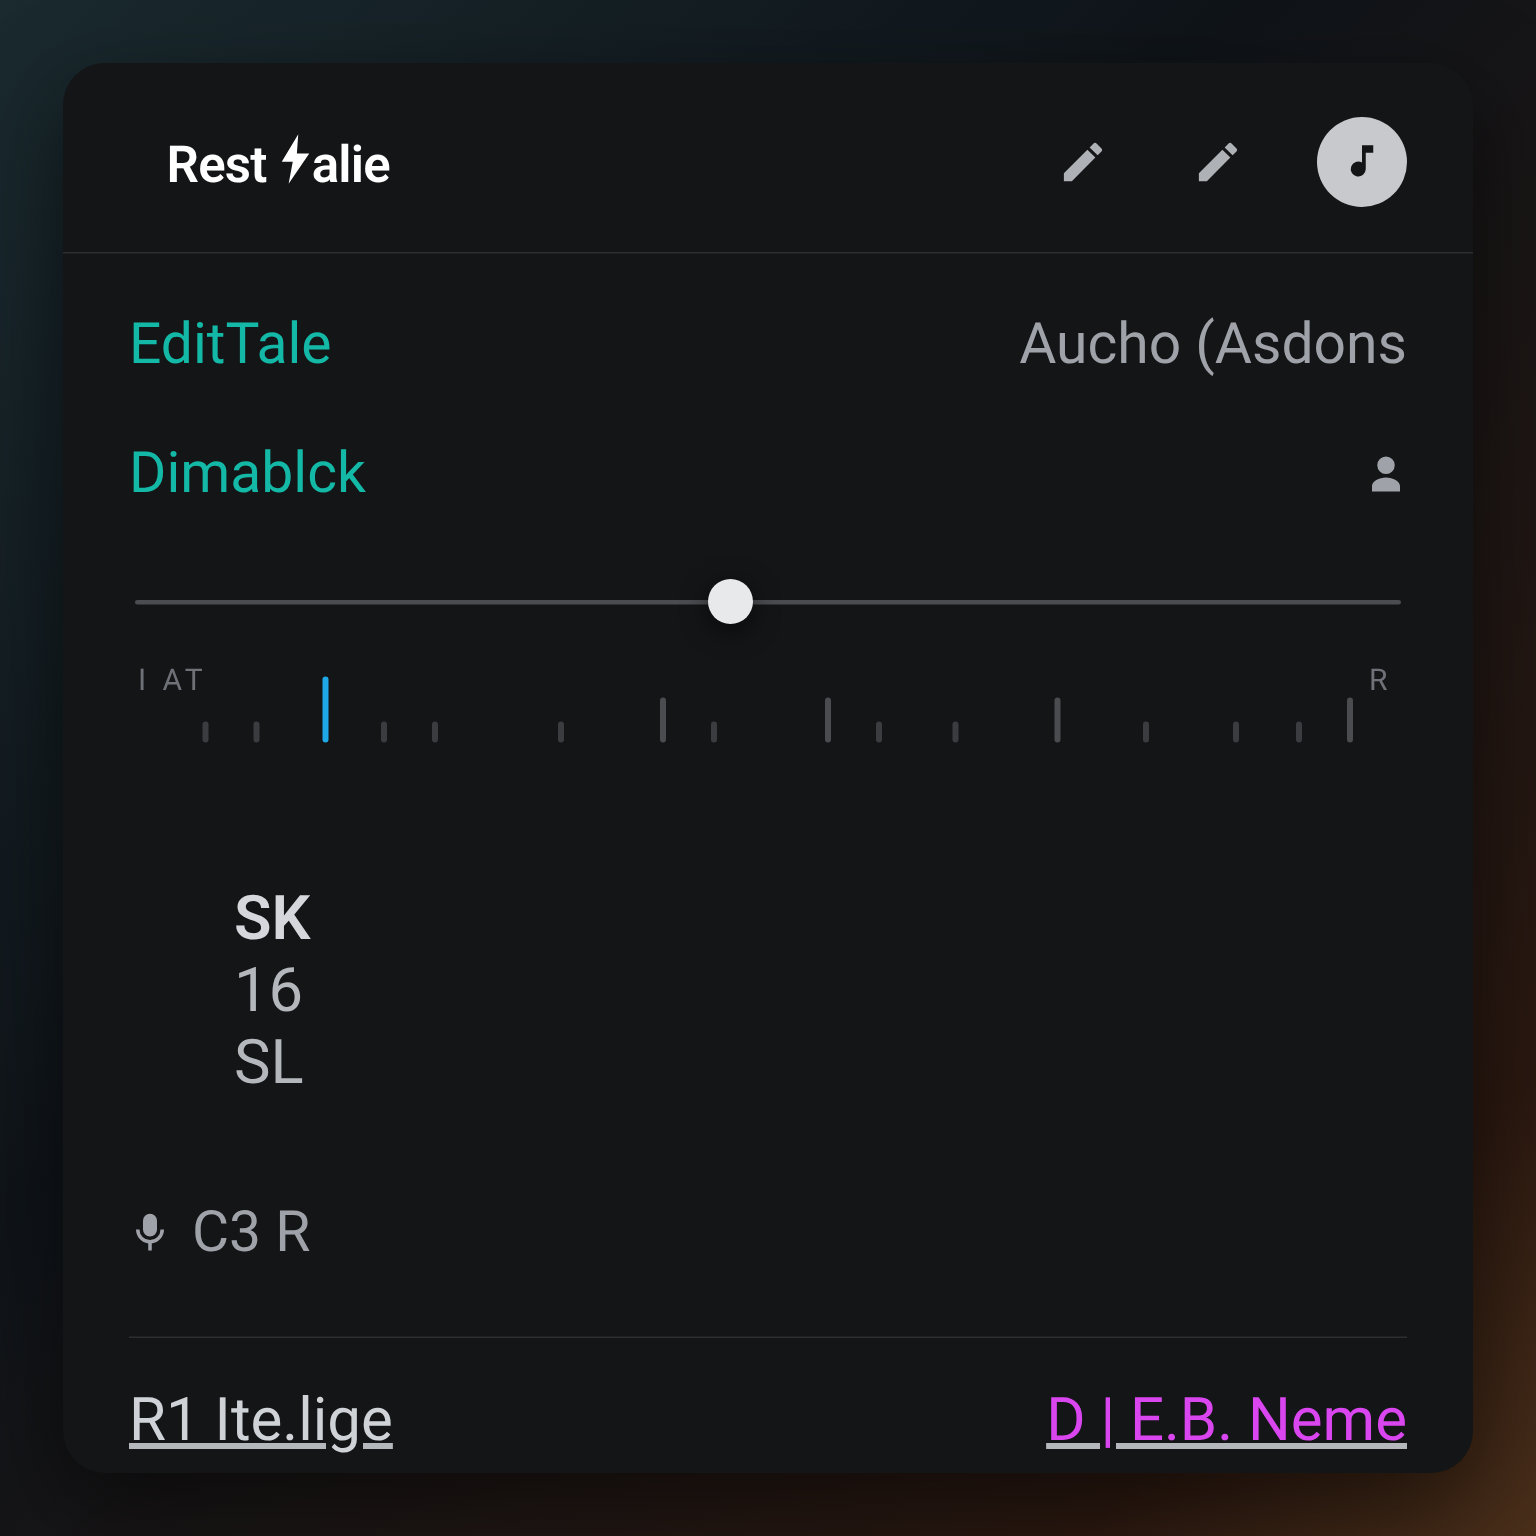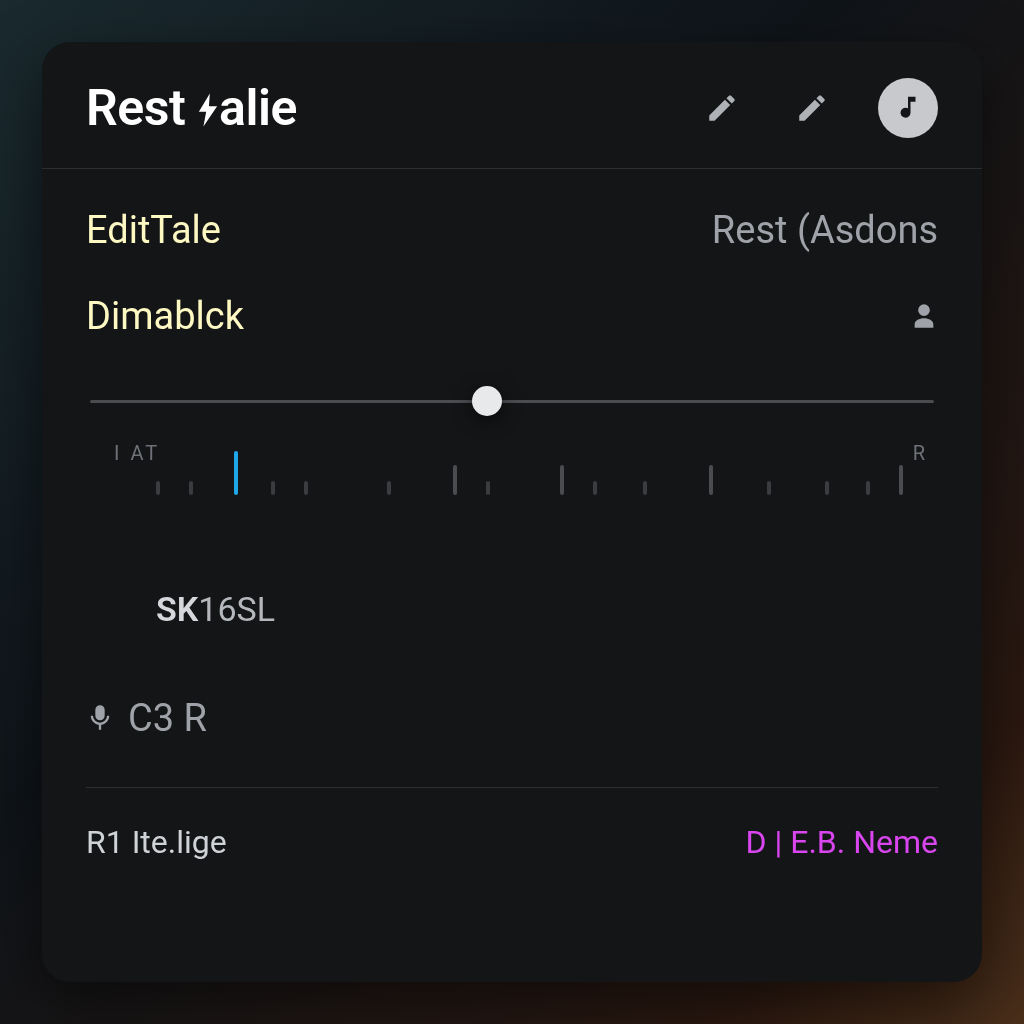--- a/index.html
+++ b/index.html
@@ -23,25 +23,26 @@
   }
 
   
   .header {
     display: flex;
     align-items: center;
     padding: 36px 44px 30px 44px;
     border-bottom: 1px solid #2e2f31;
   }
   .title {
-    font-size: 50px;
+    font-size: 34px;
     font-weight: 600;
     color: #ffffff;
     letter-spacing: -0.5px;
     flex: 1;
+    margin-left: 25px;
   }
   .title .bolt {
     display: inline-block;
     transform: translateY(2px);
   }
   .hdr-icons {
     display: flex;
     align-items: center;
     gap: 42px;
   }
@@ -63,21 +64,21 @@
   
   .rows { padding: 18px 44px 0 44px; display: flex; flex-direction: column; flex: 1; }
   .row {
     display: flex;
     align-items: center;
     justify-content: space-between;
     height: 86px;
     font-size: 38px;
     color: #b4b7bc;
   }
-  .row .label { color: #fef9c3; }
+  .row .label { color: #14b8a6; }
   .row .value { color: #9fa3a9; display: flex; align-items: center; gap: 14px; }
   .value svg { width: 28px; height: 28px; fill: currentColor; }
 
   
   .slider-wrap {
     position: relative;
     height: 40px;
     margin: 22px 4px 12px 4px;
     display: flex;
     align-items: center;
@@ -97,21 +98,21 @@
     border-radius: 50%;
     background: #e8e9eb;
     box-shadow: 0 4px 18px rgba(0,0,0,0.6);
     cursor: grab;
   }
 
   
   .ruler {
     position: relative;
     height: 80px;
-    margin: 14px 4px 0 22px;
+    margin: 14px 4px 0 0;
     text-align: right;
   }
   .ruler .end-lbl {
     position: absolute;
     top: -6px;
     font-size: 20px;
     letter-spacing: 3px;
     color: #6e7278;
   }
   .ruler .end-lbl.left  { left: 6px; }
@@ -129,39 +130,41 @@
     border-radius: 2px;
     background: #4a4c50;
     transform: translateX(-50%);
   }
   .tick.minor { height: 14px; background: #3a3c40; }
   .tick.major { height: 30px; }
   .tick.hi    { height: 44px; background: #1fa8e8; }
 
   .scale-labels {
     display: flex;
-    justify-content: flex-start;
+    justify-content: flex-end;
     padding: 62px 70px 0 70px;
-    font-size: 34px;
+    font-size: 41px;
     color: #b4b7bc;
+    flex-direction: column;
   }
   .scale-labels span:first-child { font-weight: 600; color: #d5d7dc; }
 
   
   .row.audio {
     margin-top: 46px;
   }
   .divider {
     height: 1px;
     background: #2e2f31;
     margin: 26px 0 0 0;
   }
   .row.footer {
     height: 108px;
-    font-size: 32px;
+    font-size: 40px;
+    text-decoration: underline;
   }
   .row.footer .label { color: #cfd2d6; }
   .row.footer .value { color: #d946ef; }
 </style>
 </head>
 <body>
 
 <div class="panel">
 
   <div class="header">
@@ -188,21 +191,21 @@
             <path d="M12 3v9.28a4 4 0 1 0 2 3.47V7h4V3h-6z"></path>
           </svg>
       </div>
     </div>
   </div>
 
   <div class="rows">
 
     <div class="row">
       <span class="label">EditTale</span>
-      <span class="value">Rest (Asdons</span>
+      <span class="value">Aucho (Asdons</span>
     </div>
 
     <div class="row">
       <span class="label">Dimablck</span>
       <span class="value">
         <svg viewBox="0 0 24 24">
             <path d="M12 12a5 5 0 1 0-5-5 5 5 0 0 0 5 5zm0 2c-4 0-8 2-8 5v3h16v-3c0-3-4-5-8-5z"></path>
           </svg>
       </span>
     </div>

